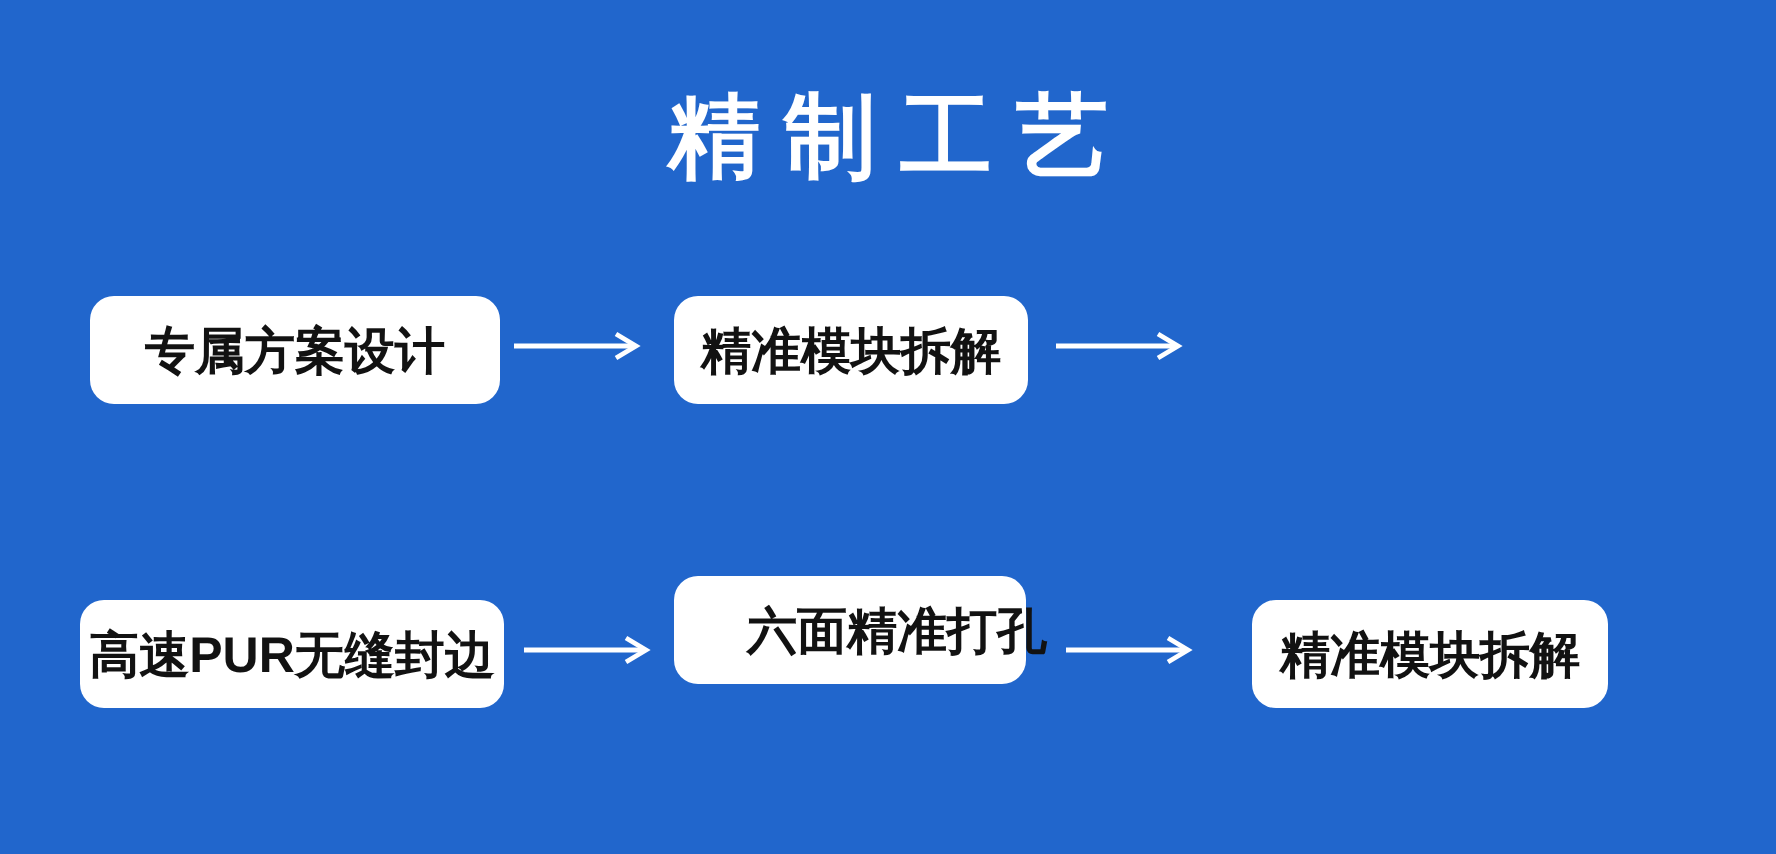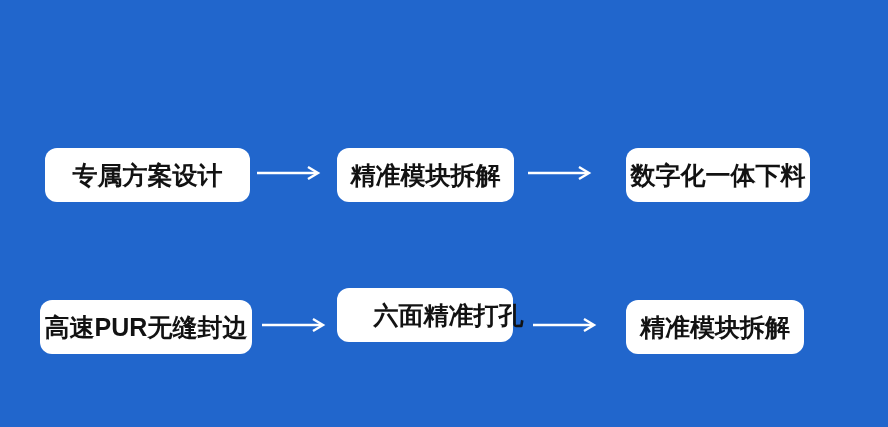--- a/index.html
+++ b/index.html
@@ -60,40 +60,40 @@
   .b5 { left: 337px; top: 288px; width: 176px; padding-left: 47px; }
   .b6 { left: 626px; top: 300px; width: 178px; }
   .a3 { left: 261px; top: 317px; }
   .a4 { left: 532px; top: 317px; }
 </style>
 </head>
 <body>
 
 <div class="canvas">
 
+  <div class="title">精制工艺</div>
 
   <div class="step-box b1">专属方案设计</div>
 
   <div class="arrow a1">
     <svg width="66" height="16" viewBox="0 0 66 16">
       <line x1="1" y1="8" x2="60" y2="8" stroke="#ffffff" stroke-width="2.4"></line>
       <path d="M52 2 L62 8 L52 14" fill="none" stroke="#ffffff" stroke-width="2.4" stroke-linejoin="miter"></path>
     </svg>
   </div>
 
   <div class="step-box b2">精准模块拆解</div>
 
   <div class="arrow a2">
     <svg width="66" height="16" viewBox="0 0 66 16">
       <line x1="1" y1="8" x2="60" y2="8" stroke="#ffffff" stroke-width="2.4"></line>
       <path d="M52 2 L62 8 L52 14" fill="none" stroke="#ffffff" stroke-width="2.4" stroke-linejoin="miter"></path>
     </svg>
   </div>
 
-  <div class="step-box b3">数字化一体下料</div>
 
   <div class="step-box b4">高速PUR无缝封边</div>
 
   <div class="arrow a3">
     <svg width="66" height="16" viewBox="0 0 66 16">
       <line x1="1" y1="8" x2="60" y2="8" stroke="#ffffff" stroke-width="2.4"></line>
       <path d="M52 2 L62 8 L52 14" fill="none" stroke="#ffffff" stroke-width="2.4" stroke-linejoin="miter"></path>
     </svg>
   </div>
 

